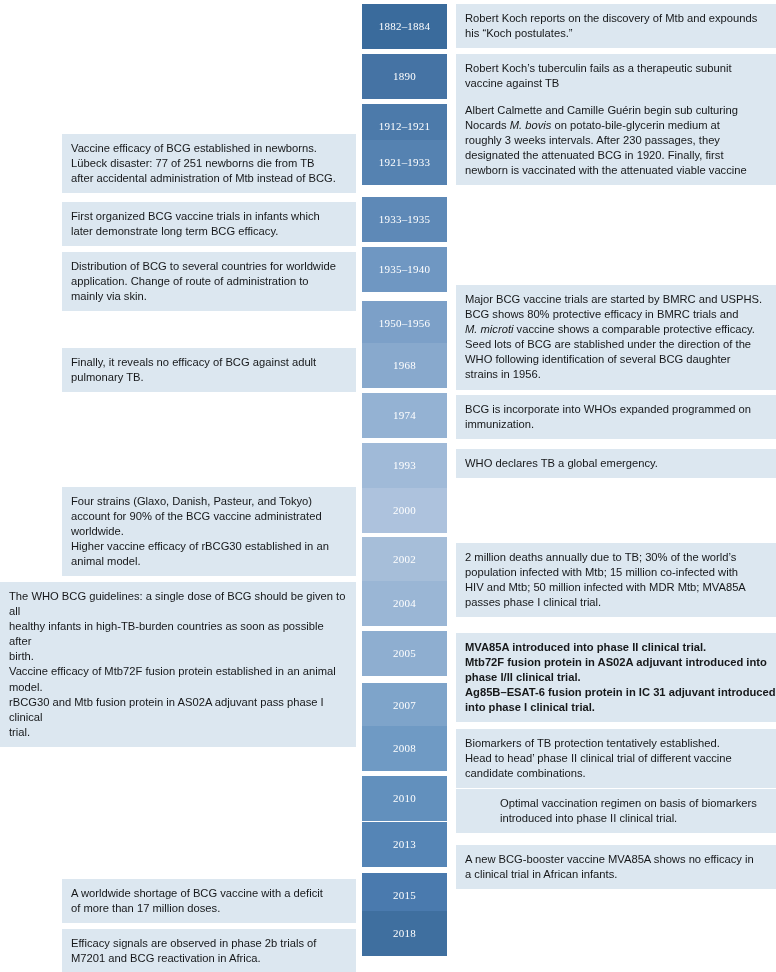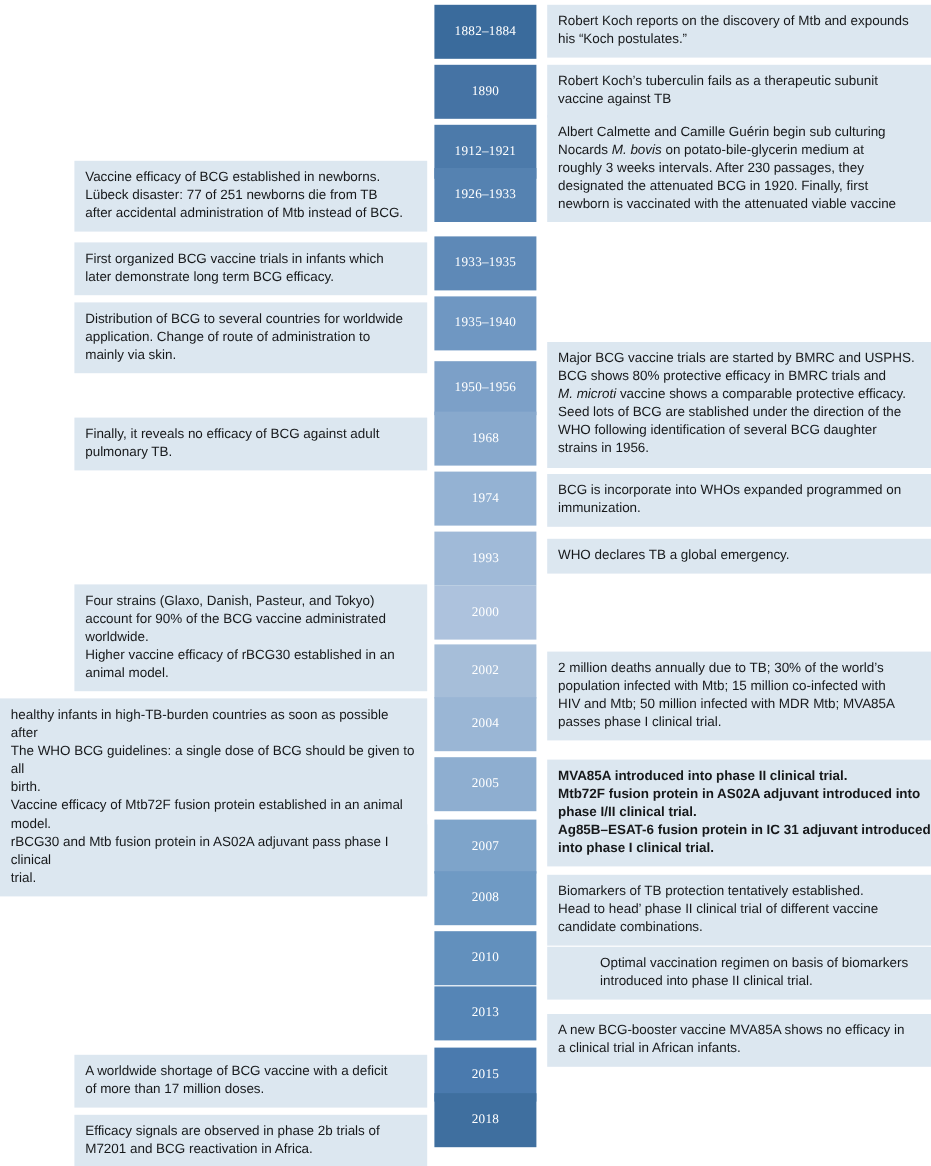--- a/index.html
+++ b/index.html
@@ -59,21 +59,21 @@
   }
 </style>
 </head>
 <body>
 
 <div id="figure">
   <div id="date-column">
       <div class="date-box" style="top: 4px; height: 45px; background: rgb(58, 107, 156);">1882–1884</div>
       <div class="date-box" style="top: 54px; height: 45px; background: rgb(69, 115, 164);">1890</div>
       <div class="date-box" style="top: 104px; height: 45px; background: rgb(76, 122, 170);">1912–1921</div>
-      <div class="date-box" style="top: 140px; height: 45px; background: rgb(85, 130, 177);">1926–1933</div>
+      <div class="date-box" style="top: 140px; height: 45px; background: rgb(85, 130, 177);">1921–1933</div>
       <div class="date-box" style="top: 197px; height: 45px; background: rgb(94, 137, 183);">1933–1935</div>
       <div class="date-box" style="top: 247px; height: 45px; background: rgb(111, 151, 194);">1935–1940</div>
       <div class="date-box" style="top: 301px; height: 45px; background: rgb(124, 160, 200);">1950–1956</div>
       <div class="date-box" style="top: 343px; height: 45px; background: rgb(136, 169, 205);">1968</div>
       <div class="date-box" style="top: 393px; height: 45px; background: rgb(148, 178, 211);">1974</div>
       <div class="date-box" style="top: 443px; height: 45px; background: rgb(160, 186, 216);">1993</div>
       <div class="date-box" style="top: 488px; height: 45px; background: rgb(173, 194, 221);">2000</div>
       <div class="date-box" style="top: 537px; height: 45px; background: rgb(166, 190, 217);">2002</div>
       <div class="date-box" style="top: 581px; height: 45px; background: rgb(154, 182, 213);">2004</div>
       <div class="date-box" style="top: 631px; height: 45px; background: rgb(142, 174, 208);">2005</div>
@@ -119,22 +119,22 @@
         <p>A worldwide shortage of BCG vaccine with a deficit</p>
         <p>of more than 17 million doses.</p>
       </div>
       <div class="text-box left" style="top: 929px;">
         <p>Efficacy signals are observed in phase 2b trials of</p>
         <p>M7201 and BCG reactivation in Africa.</p>
       </div>
     </div>
   <div id="left-wide-column">
       <div class="text-box wide" style="top: 582px;">
+        <p>The WHO BCG guidelines: a single dose of BCG should be given to all</p>
         <p>healthy infants in high-TB-burden countries as soon as possible after</p>
-        <p>The WHO BCG guidelines: a single dose of BCG should be given to all</p>
         <p>birth.</p>
         <p>Vaccine efficacy of Mtb72F fusion protein established in an animal model.</p>
         <p>rBCG30 and Mtb fusion protein in AS02A adjuvant pass phase I clinical</p>
         <p>trial.</p>
       </div>
     </div>
   <div id="right-column">
       <div class="text-box right" style="top: 4px;">
         <p>Robert Koch reports on the discovery of Mtb and expounds</p>
         <p>his “Koch postulates.”</p>

